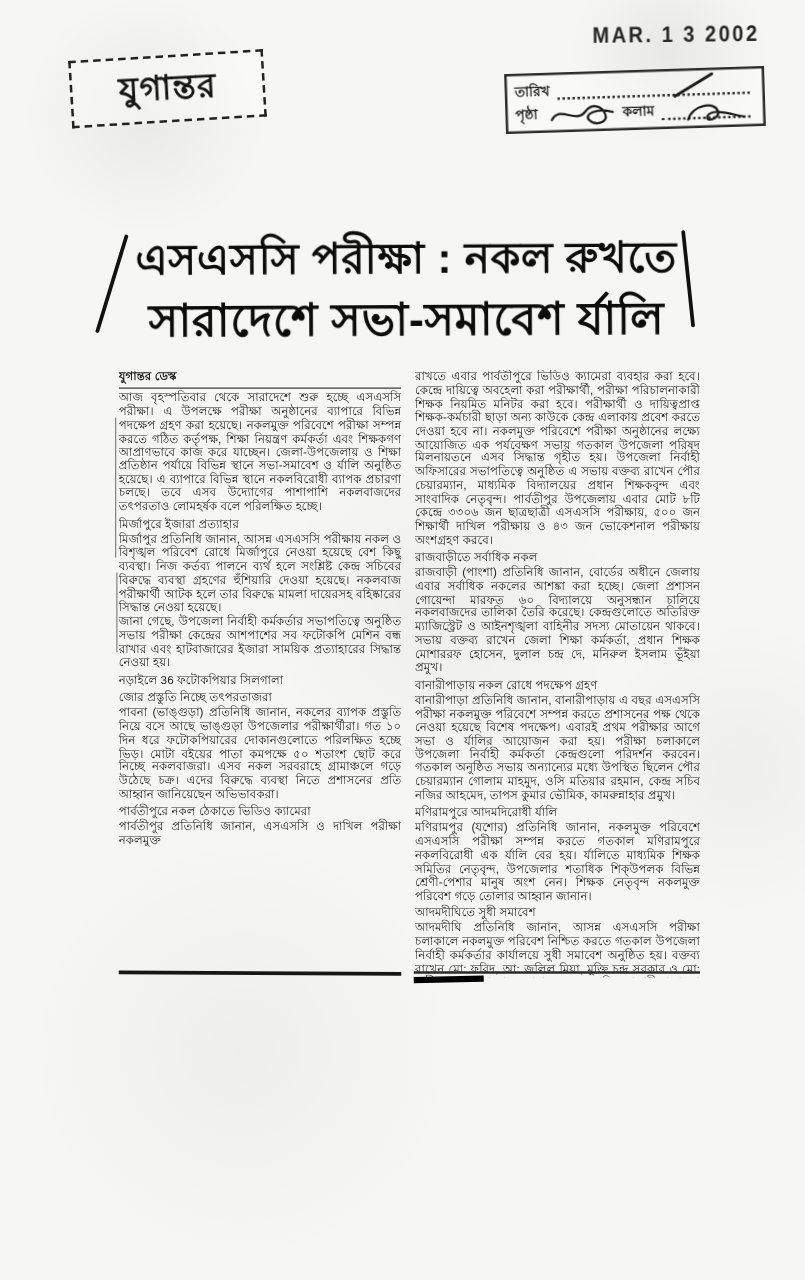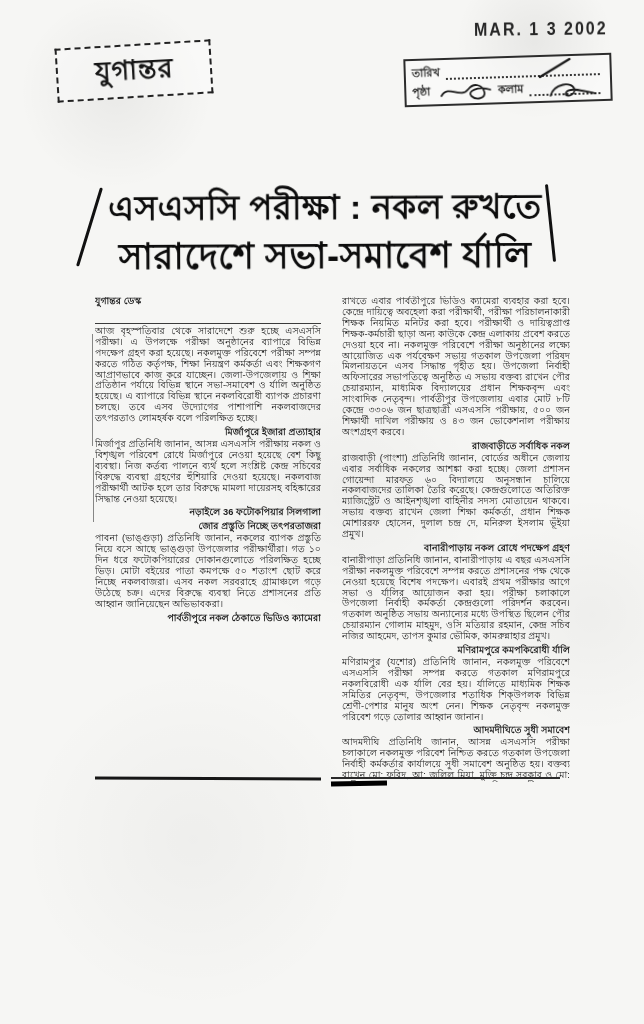--- a/index.html
+++ b/index.html
@@ -65,23 +65,23 @@
   .pen-slash.right{left:549px;top:184px;height:78px;transform:rotate(-6deg);}
 
   
   .article{position:absolute;top:296px;filter:blur(.28px);}
   .col{
     position:absolute;top:0;width:226px;height:486px;overflow:hidden;
     font-size:9.3px;line-height:10.9px;text-align:justify;color:#222;
     font-weight:500;letter-spacing:.1px;
   }
   #col1{left:95px;}
-  #col2{left:342px;width:228px;}
-  .blk-byline{font-weight:800;border-bottom:1px solid #3a3a3a;padding-bottom:16px;margin-bottom:2px;}
-  .blk-heading{font-weight:700;text-align:right;margin:3px 0 1px;}
+  #col2{left:332px;width:228px;}
+  .blk-byline{font-weight:800;border-bottom:1px solid #3a3a3a;padding-bottom:3px;margin-bottom:2px;}
+  .blk-heading{font-weight:400;text-align:left;margin:3px 0 1px;}
   .blk-para{margin:0 0 1px;}
 
   
   .margin-line{position:absolute;width:1px;background:#4a4a4a;opacity:.65;}
   .ml1{left:92px;top:334px;height:112px;}
   .ml2{left:93px;top:458px;height:64px;}
   .bottom-rule{position:absolute;background:#161616;}
   .br1{left:95px;top:777px;width:226px;height:3px;transform:rotate(.3deg);}
   .br2{left:331px;top:777px;width:229px;height:1.6px;background:#2a2a2a;}
   .br-blob{left:331px;top:781px;width:56px;height:4.5px;background:#000;transform:rotate(-1.2deg);}
@@ -122,32 +122,34 @@
   <div class="l1">এসএসসি পরীক্ষা : নকল রুখতে</div>
   <div class="l2">সারাদেশে সভা-সমাবেশ র্যালি</div>
 </div>
 
 <div class="article">
   <div class="col" id="col1">
       <div class="blk-byline">যুগান্তর ডেস্ক</div>
       <div class="blk-para">আজ বৃহস্পতিবার থেকে সারাদেশে শুরু হচ্ছে এসএসসি পরীক্ষা। এ উপলক্ষে পরীক্ষা অনুষ্ঠানের ব্যাপারে বিভিন্ন পদক্ষেপ গ্রহণ করা হয়েছে। নকলমুক্ত পরিবেশে পরীক্ষা সম্পন্ন করতে গঠিত কর্তৃপক্ষ, শিক্ষা নিয়ন্ত্রণ কর্মকর্তা এবং শিক্ষকগণ আপ্রাণভাবে কাজ করে যাচ্ছেন। জেলা-উপজেলায় ও শিক্ষা প্রতিষ্ঠান পর্যায়ে বিভিন্ন স্থানে সভা-সমাবেশ ও র্যালি অনুষ্ঠিত হয়েছে। এ ব্যাপারে বিভিন্ন স্থানে নকলবিরোধী ব্যাপক প্রচারণা চলছে। তবে এসব উদ্যোগের পাশাপাশি নকলবাজদের তৎপরতাও লোমহর্ষক বলে পরিলক্ষিত হচ্ছে।</div>
       <div class="blk-heading">মির্জাপুরে ইজারা প্রত্যাহার</div>
       <div class="blk-para">মির্জাপুর প্রতিনিধি জানান, আসন্ন এসএসসি পরীক্ষায় নকল ও বিশৃঙ্খল পরিবেশ রোধে মির্জাপুরে নেওয়া হয়েছে বেশ কিছু ব্যবস্থা। নিজ কর্তব্য পালনে ব্যর্থ হলে সংশ্লিষ্ট কেন্দ্র সচিবের বিরুদ্ধে ব্যবস্থা গ্রহণের হুঁশিয়ারি দেওয়া হয়েছে। নকলবাজ পরীক্ষার্থী আটক হলে তার বিরুদ্ধে মামলা দায়েরসহ বহিষ্কারের সিদ্ধান্ত নেওয়া হয়েছে।</div>
+      <div class="blk-para">জানা গেছে, উপজেলা নির্বাহী কর্মকর্তার সভাপতিত্বে অনুষ্ঠিত সভায় পরীক্ষা কেন্দ্রের আশপাশের সব ফটোকপি মেশিন বন্ধ রাখার এবং হাটবাজারের ইজারা সাময়িক প্রত্যাহারের সিদ্ধান্ত নেওয়া হয়।</div>
       <div class="blk-heading">নড়াইলে 36 ফটোকপিয়ার সিলগালা</div>
       <div class="blk-heading">জোর প্রস্তুতি নিচ্ছে তৎপরতাজরা</div>
       <div class="blk-para">পাবনা (ভাঙ্গুড়া) প্রতিনিধি জানান, নকলের ব্যাপক প্রস্তুতি নিয়ে বসে আছে ভাঙ্গুড়া উপজেলার পরীক্ষার্থীরা। গত ১০ দিন ধরে ফটোকপিয়ারের দোকানগুলোতে পরিলক্ষিত হচ্ছে ভিড়। মোটা বইয়ের পাতা কমপক্ষে ৫০ শতাংশ ছোট করে নিচ্ছে নকলবাজরা। এসব নকল সরবরাহে গ্রামাঞ্চলে গড়ে উঠেছে চক্র। এদের বিরুদ্ধে ব্যবস্থা নিতে প্রশাসনের প্রতি আহ্বান জানিয়েছেন অভিভাবকরা।</div>
       <div class="blk-heading">পার্বতীপুরে নকল ঠেকাতে ভিডিও ক্যামেরা</div>
+      <div class="blk-para">পার্বতীপুর প্রতিনিধি জানান, এসএসসি ও দাখিল পরীক্ষা নকলমুক্ত</div>
     </div>
   <div class="col" id="col2">
       <div class="blk-para">রাখতে এবার পার্বতীপুরে ভিডিও ক্যামেরা ব্যবহার করা হবে। কেন্দ্রে দায়িত্বে অবহেলা করা পরীক্ষার্থী, পরীক্ষা পরিচালনাকারী শিক্ষক নিয়মিত মনিটর করা হবে। পরীক্ষার্থী ও দায়িত্বপ্রাপ্ত শিক্ষক-কর্মচারী ছাড়া অন্য কাউকে কেন্দ্র এলাকায় প্রবেশ করতে দেওয়া হবে না। নকলমুক্ত পরিবেশে পরীক্ষা অনুষ্ঠানের লক্ষ্যে আয়োজিত এক পর্যবেক্ষণ সভায় গতকাল উপজেলা পরিষদ মিলনায়তনে এসব সিদ্ধান্ত গৃহীত হয়। উপজেলা নির্বাহী অফিসারের সভাপতিত্বে অনুষ্ঠিত এ সভায় বক্তব্য রাখেন পৌর চেয়ারম্যান, মাধ্যমিক বিদ্যালয়ের প্রধান শিক্ষকবৃন্দ এবং সাংবাদিক নেতৃবৃন্দ। পার্বতীপুর উপজেলায় এবার মোট ৮টি কেন্দ্রে ৩৩০৬ জন ছাত্রছাত্রী এসএসসি পরীক্ষায়, ৫০০ জন শিক্ষার্থী দাখিল পরীক্ষায় ও ৪৩ জন ভোকেশনাল পরীক্ষায় অংশগ্রহণ করবে।</div>
       <div class="blk-heading">রাজবাড়ীতে সর্বাধিক নকল</div>
       <div class="blk-para">রাজবাড়ী (পাংশা) প্রতিনিধি জানান, বোর্ডের অধীনে জেলায় এবার সর্বাধিক নকলের আশঙ্কা করা হচ্ছে। জেলা প্রশাসন গোয়েন্দা মারফত ৬০ বিদ্যালয়ে অনুসন্ধান চালিয়ে নকলবাজদের তালিকা তৈরি করেছে। কেন্দ্রগুলোতে অতিরিক্ত ম্যাজিস্ট্রেট ও আইনশৃঙ্খলা বাহিনীর সদস্য মোতায়েন থাকবে। সভায় বক্তব্য রাখেন জেলা শিক্ষা কর্মকর্তা, প্রধান শিক্ষক মোশাররফ হোসেন, দুলাল চন্দ্র দে, মনিরুল ইসলাম ভূঁইয়া প্রমুখ।</div>
       <div class="blk-heading">বানারীপাড়ায় নকল রোধে পদক্ষেপ গ্রহণ</div>
       <div class="blk-para">বানারীপাড়া প্রতিনিধি জানান, বানারীপাড়ায় এ বছর এসএসসি পরীক্ষা নকলমুক্ত পরিবেশে সম্পন্ন করতে প্রশাসনের পক্ষ থেকে নেওয়া হয়েছে বিশেষ পদক্ষেপ। এবারই প্রথম পরীক্ষার আগে সভা ও র্যালির আয়োজন করা হয়। পরীক্ষা চলাকালে উপজেলা নির্বাহী কর্মকর্তা কেন্দ্রগুলো পরিদর্শন করবেন। গতকাল অনুষ্ঠিত সভায় অন্যান্যের মধ্যে উপস্থিত ছিলেন পৌর চেয়ারম্যান গোলাম মাহমুদ, ওসি মতিয়ার রহমান, কেন্দ্র সচিব নজির আহমেদ, তাপস কুমার ভৌমিক, কামরুন্নাহার প্রমুখ।</div>
-      <div class="blk-heading">মণিরামপুরে কমপকিরোধী র্যালি</div>
+      <div class="blk-heading">মণিরামপুরে আদমদিরোধী র্যালি</div>
       <div class="blk-para">মণিরামপুর (যশোর) প্রতিনিধি জানান, নকলমুক্ত পরিবেশে এসএসসি পরীক্ষা সম্পন্ন করতে গতকাল মণিরামপুরে নকলবিরোধী এক র্যালি বের হয়। র্যালিতে মাধ্যমিক শিক্ষক সমিতির নেতৃবৃন্দ, উপজেলার শতাধিক শিক্উপলক বিভিন্ন শ্রেণী-পেশার মানুষ অংশ নেন। শিক্ষক নেতৃবৃন্দ নকলমুক্ত পরিবেশ গড়ে তোলার আহ্বান জানান।</div>
       <div class="blk-heading">আদমদীঘিতে সুধী সমাবেশ</div>
       <div class="blk-para">আদমদীঘি প্রতিনিধি জানান, আসন্ন এসএসসি পরীক্ষা চলাকালে নকলমুক্ত পরিবেশ নিশ্চিত করতে গতকাল উপজেলা নির্বাহী কর্মকর্তার কার্যালয়ে সুধী সমাবেশ অনুষ্ঠিত হয়। বক্তব্য রাখেন মো: ফরিদ, আ: জলিল মিয়া, মুক্তি চন্দ্র সরকার ও মো: শামীম হোসেন প্রমুখ। বক্তারা নকলমুক্ত পরিবেশে পরীক্ষা গ্রহণে দৃঢ় প্রত্যয় ব্যক্ত করেন।</div>
     </div>
 </div>
 
 <div class="margin-line ml1"></div>
 <div class="margin-line ml2"></div>
 <div class="bottom-rule br1"></div>
 <div class="bottom-rule br2"></div>

